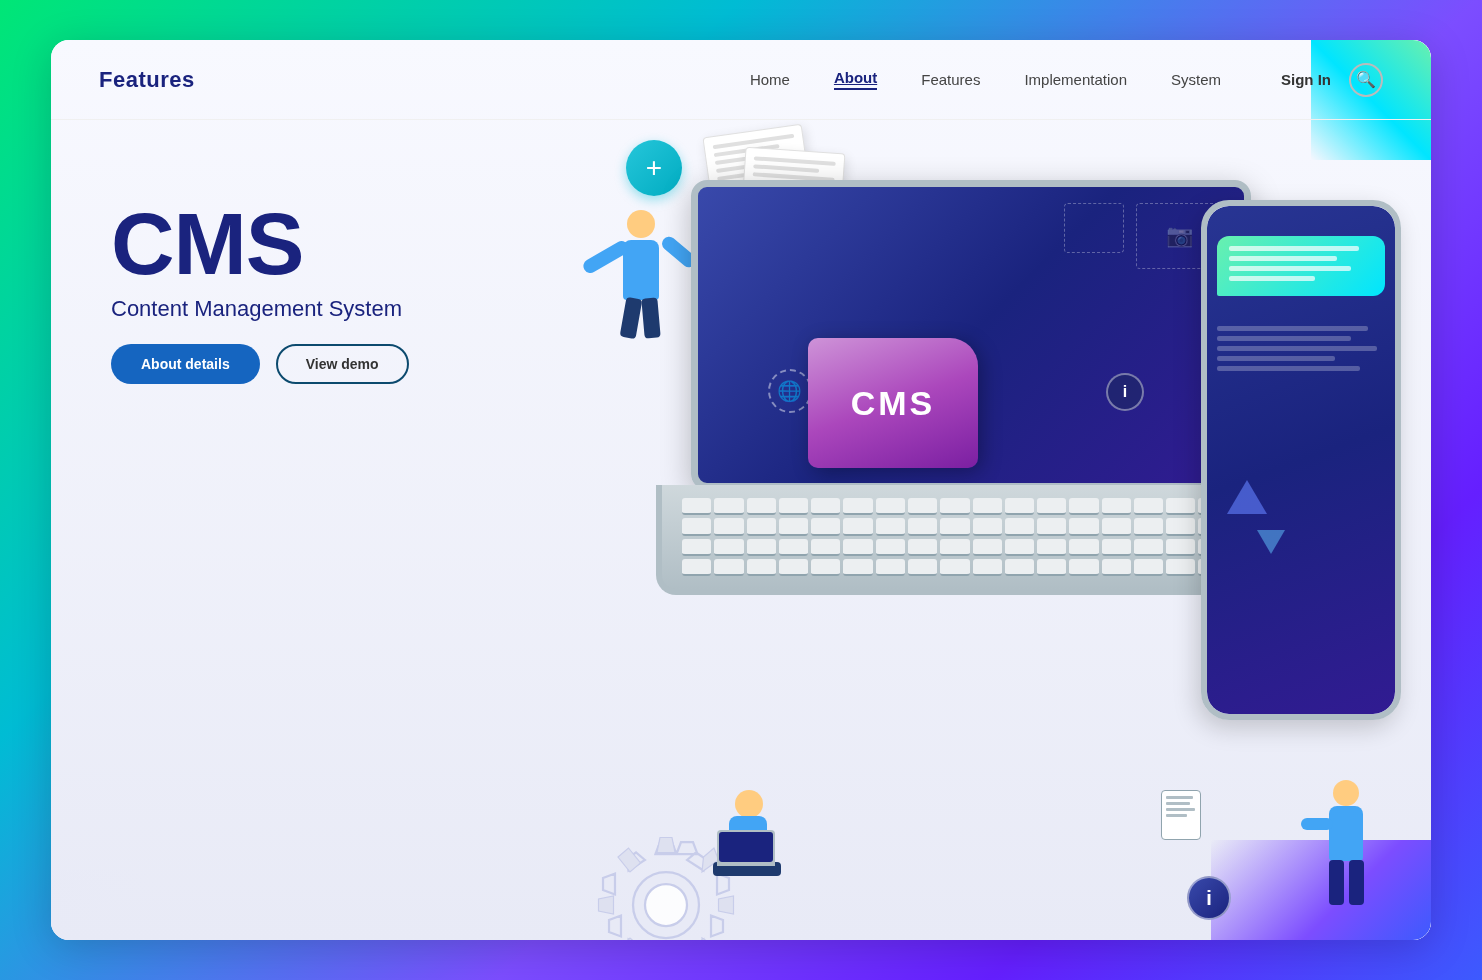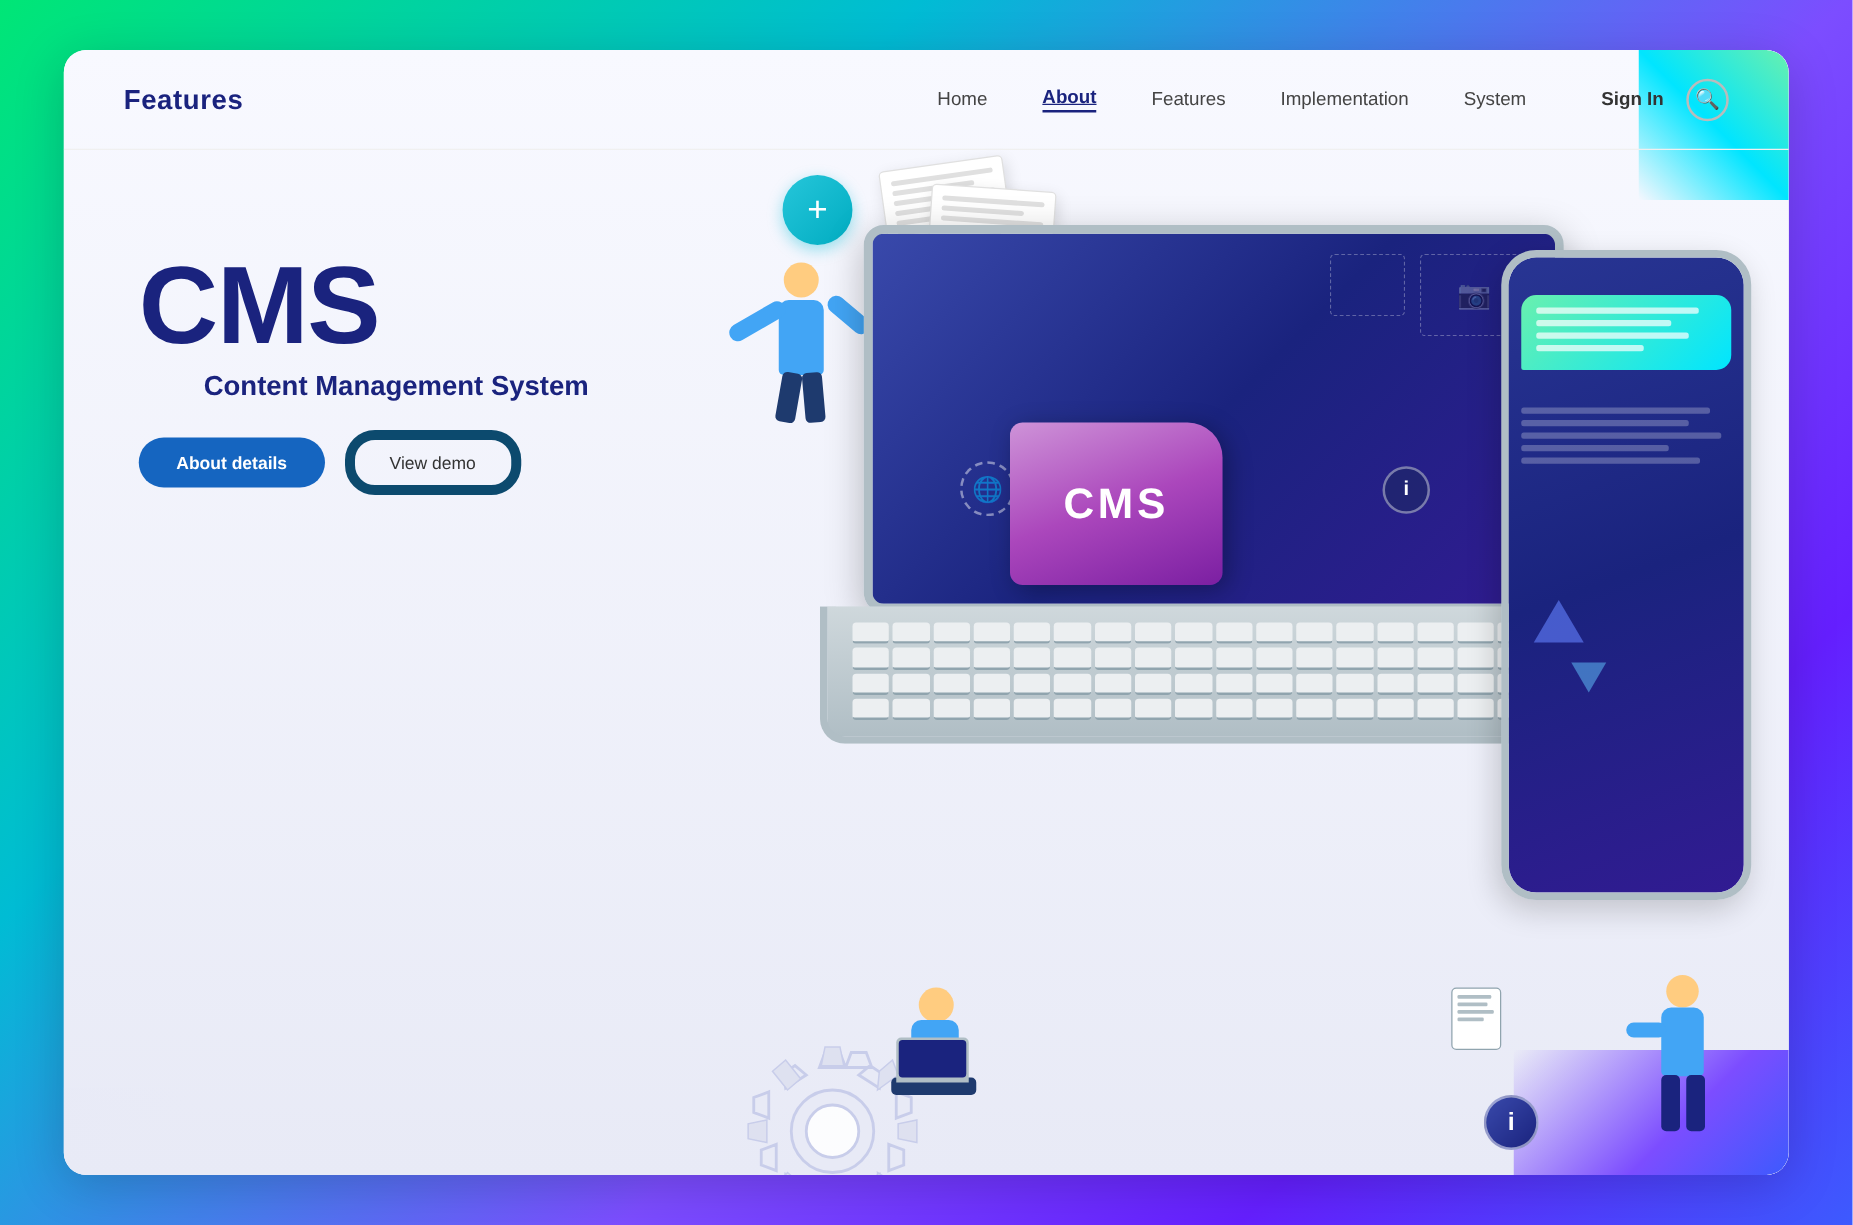--- a/index.html
+++ b/index.html
@@ -131,24 +131,23 @@
       font-size: 88px;
       font-weight: 900;
       color: #1a237e;
       line-height: 1;
       margin-bottom: 8px;
       letter-spacing: -1px;
     }
 
     .cms-subtitle {
       font-size: 22px;
-      font-weight: 700;
+      font-weight: 400;
       color: #1a237e;
       margin-bottom: 22px;
-      text-align: right;
     }
 
     .cms-description {
       font-size: 13.5px;
       color: #555;
       line-height: 1.6;
       margin-bottom: 36px;
       max-width: 320px;
     }
 
@@ -165,25 +164,25 @@
       border-radius: 24px;
       padding: 12px 30px;
       font-size: 14px;
       font-weight: 600;
       cursor: pointer;
     }
 
     .btn-outline {
       background: transparent;
       color: #333;
-      border: 8px solid #0c4a6e;
+      border: 2px solid #0c4a6e;
       border-radius: 24px;
       padding: 10px 28px;
       font-size: 14px;
-      font-weight: 400;
+      font-weight: 700;
       cursor: pointer;
     }
 
     
     .right-section {
       flex: 1;
       position: relative;
       overflow: visible;
     }
 

